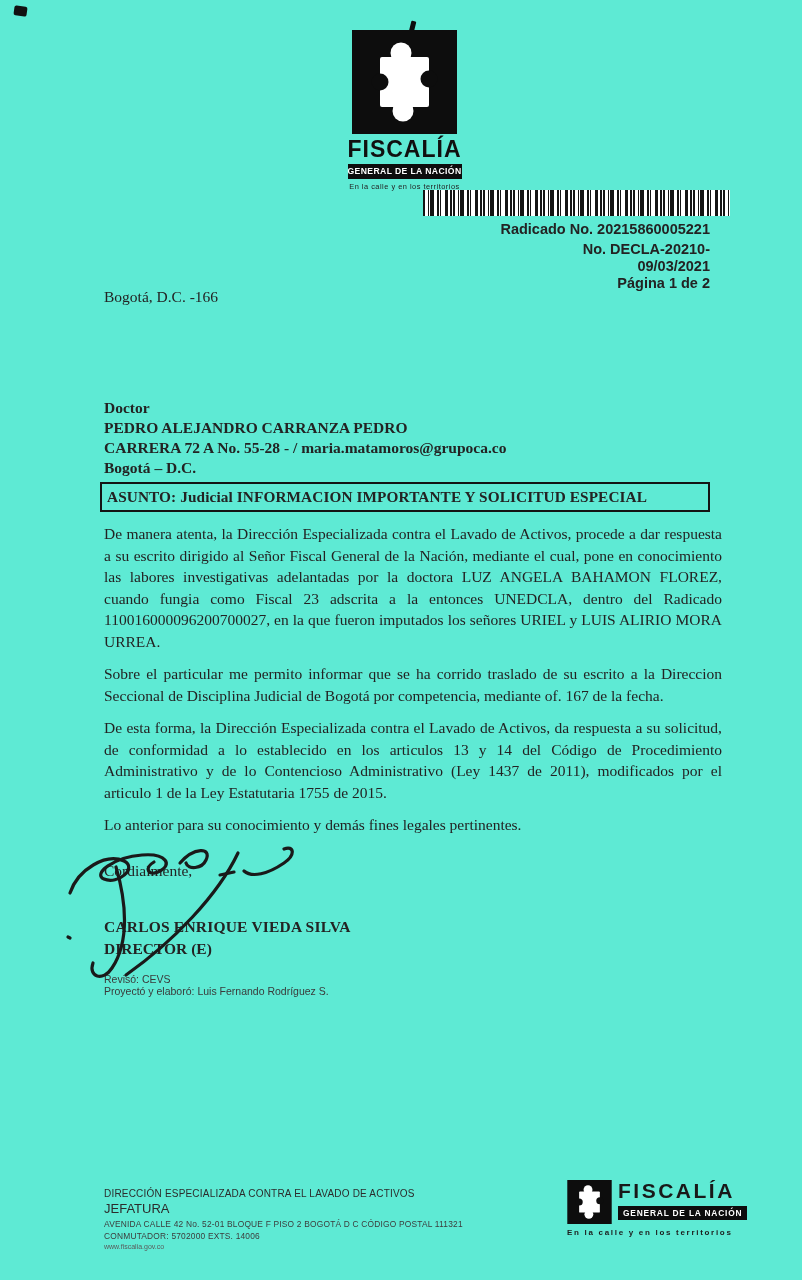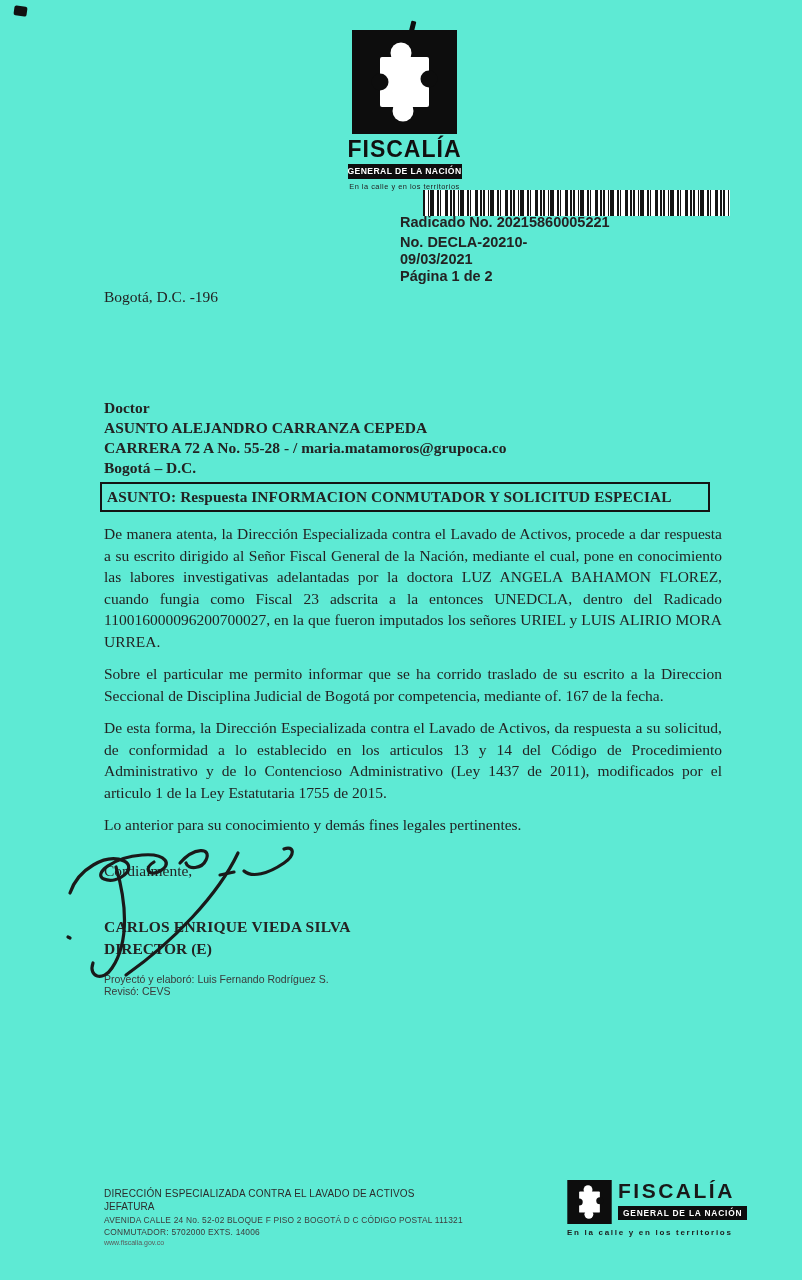--- a/index.html
+++ b/index.html
@@ -24,21 +24,21 @@
   .barcode { position:absolute; left:423px; top:190px; width:307px; height:26px; background-color:#fff;
     background-image:repeating-linear-gradient(90deg,
       #141414 0 2px, transparent 2px 5px,
       #141414 5px 6px, transparent 6px 7px,
       #141414 7px 11px, transparent 11px 14px,
       #141414 14px 16px, transparent 16px 17px,
       #141414 17px 18px, transparent 18px 22px,
       #141414 22px 25px, transparent 25px 27px,
       #141414 27px 29px, transparent 29px 30px);
   }
-  .stamp { position:absolute; left:400px; top:214px; width:310px; text-align:left;
+  .stamp { position:absolute; left:400px; top:221px; width:310px; text-align:right;
     font-family:"Liberation Sans", sans-serif; font-weight:700; font-size:14.5px; color:#232323; }
   .stamp div { line-height:17px; }
   .stamp .first { margin-bottom:3px; }
 
   
   .letter { position:absolute; left:104px; top:286px; width:618px; font-size:15.5px; line-height:21.5px; color:#232323; }
   .city { line-height:21.5px; }
   .recipient { margin-top:90px; line-height:20px;font-weight:bold; }
   .subject-box { margin-top:4px; margin-left:-4px; width:610px; border:2px solid #141414;
     padding:2px 5px 3px; font-weight:700; font-size:15.3px; letter-spacing:.1px; white-space:nowrap; }
@@ -50,21 +50,21 @@
   .signer-name { margin-top:35px; font-weight:700; letter-spacing:.2px; }
   .signer-title { font-weight:700; }
   .traza { margin-top:15px; font-family:"Liberation Sans", sans-serif; font-size:10.5px; line-height:11.5px; color:#3a3a3a; }
 
   .signature-svg { position:absolute; left:62px; top:841px; }
 
   
   .footer-left { position:absolute; left:104px; top:1188px; width:430px;
     font-family:"Liberation Sans", sans-serif; color:#2c2c2c; }
   .f-office { font-size:10px; letter-spacing:.2px; margin-bottom:2px; }
-  .f-unit { font-size:10px; margin-bottom:3px; }
+  .f-unit { font-size:13px; margin-bottom:3px; }
   .f-small { font-size:8.4px; color:#3c3c3c; margin-bottom:2px; letter-spacing:.2px; }
   .f-web { font-size:7px; color:#5a5a5a; }
 
   .footer-right { position:absolute; left:567px; top:1180px; width:200px; font-family:"Liberation Sans", sans-serif; }
   .fr-row { display:flex; align-items:flex-start; }
   .fr-square { position:relative; width:45px; height:44px; flex:0 0 auto; }
   .fr-text { margin-left:6px; }
   .fr-name { font-weight:700; font-size:21px; letter-spacing:2.5px; color:#181818; line-height:22px; }
   .fr-banner { display:inline-block; background:#0d0d0d; color:#fff; font-weight:700; font-size:8.4px;
     letter-spacing:.8px; padding:2px 5px 2px; margin-top:0px; }
@@ -96,62 +96,62 @@
 
   <div class="barcode"></div>
   <div class="stamp">
     <div class="first">Radicado No. 20215860005221</div>
     <div>No. DECLA-20210-</div>
     <div>09/03/2021</div>
     <div>Página 1 de 2</div>
   </div>
 
   <div class="letter">
-    <div class="city">Bogotá, D.C. -196</div>
+    <div class="city">Bogotá, D.C. -166</div>
 
     <div class="recipient">
       <div>Doctor</div>
-      <div>ASUNTO ALEJANDRO CARRANZA CEPEDA</div>
+      <div>PEDRO ALEJANDRO CARRANZA PEDRO</div>
       <div>CARRERA 72 A No. 55-28 - / maria.matamoros@grupoca.co</div>
       <div>Bogotá – D.C.</div>
     </div>
 
-    <div class="subject-box">ASUNTO: Respuesta INFORMACION CONMUTADOR Y SOLICITUD ESPECIAL</div>
+    <div class="subject-box">ASUNTO: Judicial INFORMACION IMPORTANTE Y SOLICITUD ESPECIAL</div>
 
 
     <div class="para p-first">De manera atenta, la Dirección Especializada contra el Lavado de Activos, procede a dar respuesta a su escrito dirigido al Señor Fiscal General de la Nación, mediante el cual, pone en conocimiento las labores investigativas adelantadas por la doctora LUZ ANGELA BAHAMON FLOREZ, cuando fungia como Fiscal 23 adscrita a la entonces UNEDCLA, dentro del Radicado 110016000096200700027, en la que fueron imputados los señores URIEL y LUIS ALIRIO MORA URREA.</div>
     <div class="para">Sobre el particular me permito informar que se ha corrido traslado de su escrito a la Direccion Seccional de Disciplina Judicial de Bogotá por competencia, mediante of. 167 de la fecha.</div>
     <div class="para">De esta forma, la Dirección Especializada contra el Lavado de Activos, da respuesta a su solicitud, de conformidad a lo establecido en los articulos 13 y 14 del Código de Procedimiento Administrativo y de lo Contencioso Administrativo (Ley 1437 de 2011), modificados por el articulo 1 de la Ley Estatutaria 1755 de 2015.</div>
     <div class="para">Lo anterior para su conocimiento y demás fines legales pertinentes.</div>
 
     <div class="closing">Cordialmente,</div>
 
     <div class="signer-name">CARLOS ENRIQUE VIEDA SILVA</div>
     <div class="signer-title">DIRECTOR (E)</div>
 
     <div class="traza">
+      <div>Revisó: CEVS</div>
       <div>Proyectó y elaboró: Luis Fernando Rodríguez S.</div>
-      <div>Revisó: CEVS</div>
     </div>
   </div>
 
   <svg class="signature-svg" width="240" height="140" viewBox="0 0 240 140" xmlns="http://www.w3.org/2000/svg" fill="none" stroke="#1a1a1a" stroke-width="3.2" stroke-linecap="round" stroke-linejoin="round">
     <path d="M8,52 C16,28 44,12 62,20 C76,27 56,44 42,38 C30,33 52,16 80,14 C104,12 112,24 96,31 C86,35 82,27 92,21"></path>
     <path d="M118,22 C132,6 150,6 144,19 C140,28 126,29 124,22"></path>
     <path d="M158,34 L172,31"></path>
     <path d="M222,8 C232,4 234,14 222,22 C206,33 190,37 182,30"></path>
     <path d="M176,12 C156,54 112,100 64,134"></path>
     <path d="M54,26 C64,60 68,100 50,127 C41,141 26,136 31,122"></path>
     <path d="M6,96 l2,1"></path>
   </svg>
 
   <div class="footer-left">
     <div class="f-office">DIRECCIÓN ESPECIALIZADA CONTRA EL LAVADO DE ACTIVOS</div>
     <div class="f-unit">JEFATURA</div>
-    <div class="f-small">AVENIDA CALLE 24 No. 52-02 BLOQUE F PISO 2 BOGOTÁ D C  CÓDIGO POSTAL 111321</div>
+    <div class="f-small">AVENIDA CALLE 42 No. 52-01 BLOQUE F PISO 2 BOGOTÁ D C  CÓDIGO POSTAL 111321</div>
     <div class="f-small">CONMUTADOR: 5702000 EXTS. 14006</div>
     <div class="f-web">www.fiscalia.gov.co</div>
   </div>
 
   <div class="footer-right">
     <div class="fr-row">
       <div class="fr-square">
         <svg width="45" height="44" viewBox="0 0 105 104" xmlns="http://www.w3.org/2000/svg">
           <rect x="0" y="0" width="105" height="104" fill="#0d0d0d"></rect>
           <rect x="28" y="27" width="49" height="50" rx="2" fill="#ffffff"></rect>

